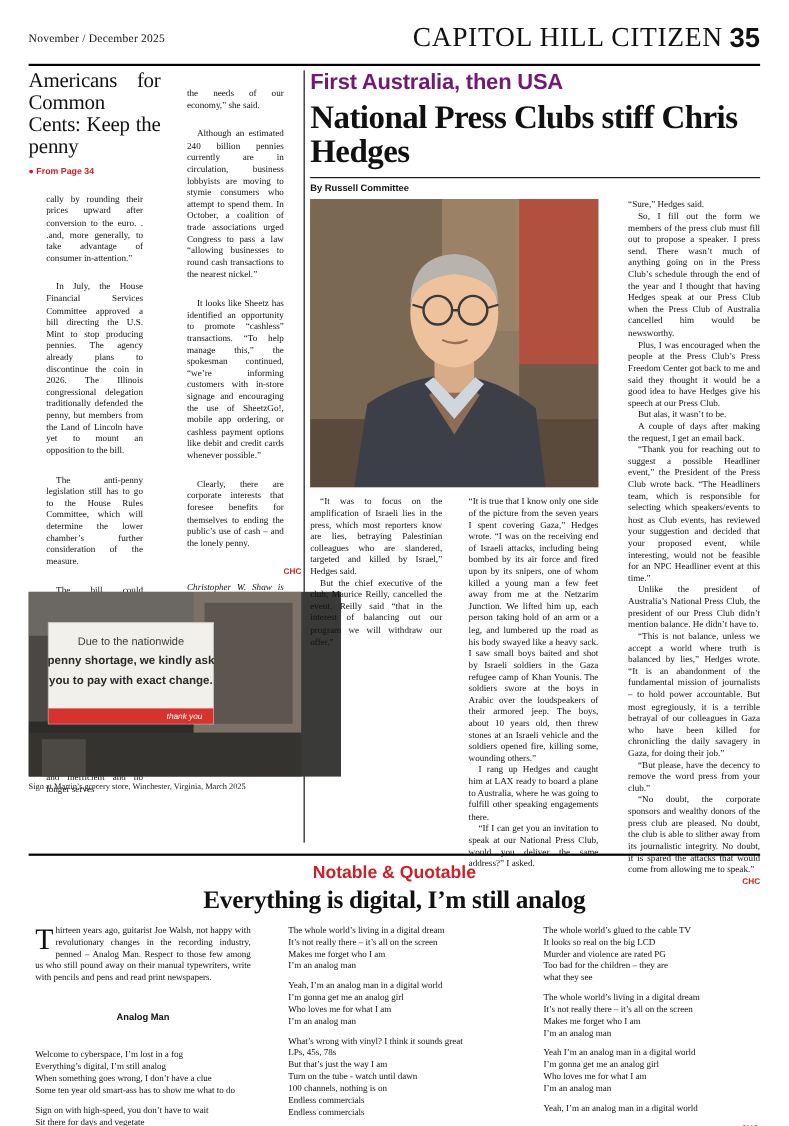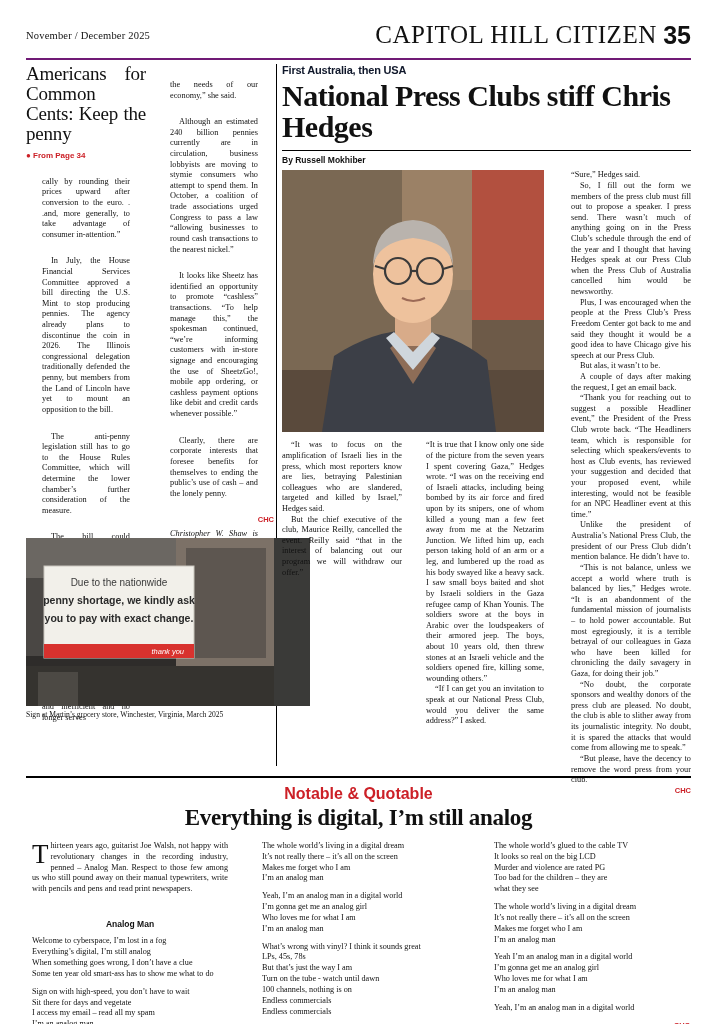--- a/index.html
+++ b/index.html
@@ -23,21 +23,21 @@
     left: 26px;
     top: 24px;
     width: 665px;
     height: 976px;
   }
 
   
   .masthead {
     position: relative;
     height: 34px;
-    border-bottom: 2px solid #701a75;
+    border-bottom: 2px solid #000000;
   }
   .masthead .date {
     position: absolute;
     left: 0;
     top: 6px;
     font-size: 10.5px;
     font-family: "Liberation Serif", serif;
     letter-spacing: .2px;
   }
   .masthead .paper-name {
@@ -106,22 +106,22 @@
   
   .story {
     position: absolute;
     left: 256px;
     top: 0;
     width: 409px;
   }
   .kicker {
     font-family: "Liberation Sans", sans-serif;
     font-weight: bold;
-    font-size: 11px;
-    color: #0f172a;
+    font-size: 20px;
+    color: #701a75;
     margin: 0 0 4px 0;
     letter-spacing: -.2px;
   }
   .headline {
     font-family: "Liberation Serif", serif;
     font-size: 30px;
     font-weight: bold;
     line-height: 1.04;
     margin: 0 0 8px 0;
     letter-spacing: -.5px;
@@ -237,21 +237,21 @@
   .bcol p { margin: 0; }
   .bcol .para { text-align: justify; margin-bottom: 24px; }
   .bcol1 { left: 6px; }
   .bcol2 { left: 236px; }
   .bcol3 { left: 468px; }
   .song-title {
     font-family: "Liberation Sans", sans-serif;
     font-weight: bold;
     font-size: 8.5px;
     text-align: center;
-    margin: 8px 0 6px 0;
+    margin: 8px 0 24px 0;
   }
   .stanza { margin-bottom: 7px; }
   .chc-b {
     font-family: "Liberation Sans", sans-serif;
     font-size: 7.5px;
     font-weight: bold;
     color: #cc2027;
     text-align: right;
     margin-top: 4px;
   }
@@ -309,21 +309,21 @@
           <rect x="0" y="128" width="248" height="40" fill="#35332f"></rect>
           <rect x="12" y="134" width="40" height="34" fill="#4c4944"></rect>
         </svg>
       </div>
       <div class="sign-caption">Sign at Martin’s grocery store, Winchester, Virginia, March 2025</div>
 
       <div class="story">
         <div class="kicker">First Australia, then USA</div>
         <h1 class="headline">National Press Clubs stiff Chris Hedges</h1>
         <div class="rule-thin"></div>
-        <div class="byline">By Russell Mokhiber</div>
+        <div class="byline">By Russell Committee</div>
 
         <div class="story-cols" style="height:660px;">
 
           <div class="photo" style="left:0; top:0;">
             <svg width="262" height="262" viewBox="0 0 262 262">
               <rect x="0" y="0" width="262" height="262" fill="#8f7a63"></rect>
               <rect x="0" y="0" width="120" height="262" fill="#7a6853"></rect>
               <rect x="120" y="0" width="70" height="120" fill="#9b8166"></rect>
               <rect x="190" y="0" width="72" height="150" fill="#b2503f"></rect>
               <rect x="190" y="150" width="72" height="112" fill="#6d5a48"></rect>
@@ -350,34 +350,35 @@
             </svg>
           </div>
 
           <div class="scol scol1" style="top:270px;">
             <p>“It was to focus on the amplification of Israeli lies in the press, which most reporters know are lies, betraying Palestinian colleagues who are slandered, targeted and killed by Israel,” Hedges said.</p>
             <p>But the chief executive of the club, Maurice Reilly, cancelled the event. Reilly said “that in the interest of balancing out our program we will withdraw our offer.”</p>
           </div>
 
           <div class="scol scol2" style="top:270px; width:118px;">
             <p class="noindent">“It is true that I know only one side of the picture from the seven years I spent covering Gaza,” Hedges wrote. “I was on the receiving end of Israeli attacks, including being bombed by its air force and fired upon by its snipers, one of whom killed a young man a few feet away from me at the Netzarim Junction. We lifted him up, each person taking hold of an arm or a leg, and lumbered up the road as his body swayed like a heavy sack. I saw small boys baited and shot by Israeli soldiers in the Gaza refugee camp of Khan Younis. The soldiers swore at the boys in Arabic over the loudspeakers of their armored jeep. The boys, about 10 years old, then threw stones at an Israeli vehicle and the soldiers opened fire, killing some, wounding others.”</p>
+            <p>I rang up Hedges and caught him at LAX ready to board a plane to Australia, where he was going to fulfill other speaking engagements there.</p>
             <p>“If I can get you an invitation to speak at our National Press Club, would you deliver the same address?” I asked.</p>
           </div>
 
           <div class="scol scol3" style="top:0; width:120px;">
             <p class="noindent">“Sure,” Hedges said.</p>
             <p>So, I fill out the form we members of the press club must fill out to propose a speaker. I press send. There wasn’t much of anything going on in the Press Club’s schedule through the end of the year and I thought that having Hedges speak at our Press Club when the Press Club of Australia cancelled him would be newsworthy.</p>
-            <p>Plus, I was encouraged when the people at the Press Club’s Press Freedom Center got back to me and said they thought it would be a good idea to have Chicago give his speech at our Press Club.</p>
+            <p>Plus, I was encouraged when the people at the Press Club’s Press Freedom Center got back to me and said they thought it would be a good idea to have Hedges give his speech at our Press Club.</p>
             <p>But alas, it wasn’t to be.</p>
             <p>A couple of days after making the request, I get an email back.</p>
             <p>“Thank you for reaching out to suggest a possible Headliner event,” the President of the Press Club wrote back. “The Headliners team, which is responsible for selecting which speakers/events to host as Club events, has reviewed your suggestion and decided that your proposed event, while interesting, would not be feasible for an NPC Headliner event at this time.”</p>
             <p>Unlike the president of Australia’s National Press Club, the president of our Press Club didn’t mention balance. He didn’t have to.</p>
             <p>“This is not balance, unless we accept a world where truth is balanced by lies,” Hedges wrote. “It is an abandonment of the fundamental mission of journalists – to hold power accountable. But most egregiously, it is a terrible betrayal of our colleagues in Gaza who have been killed for chronicling the daily savagery in Gaza, for doing their job.”</p>
+            <p>“But please, have the decency to remove the word press from your club.”</p>
             <p>“No doubt, the corporate sponsors and wealthy donors of the press club are pleased. No doubt, the club is able to slither away from its journalistic integrity. No doubt, it is spared the attacks that would come from allowing me to speak.”</p>
-            <p>“But please, have the decency to remove the word press from your club.”</p>
             <div class="chc">CHC</div>
           </div>
         </div>
       </div>
     </div>
 
     <div class="bottom">
       <div class="nq">Notable &amp; Quotable</div>
       <h2 class="nq-head">Everything is digital, I’m still analog</h2>
 

